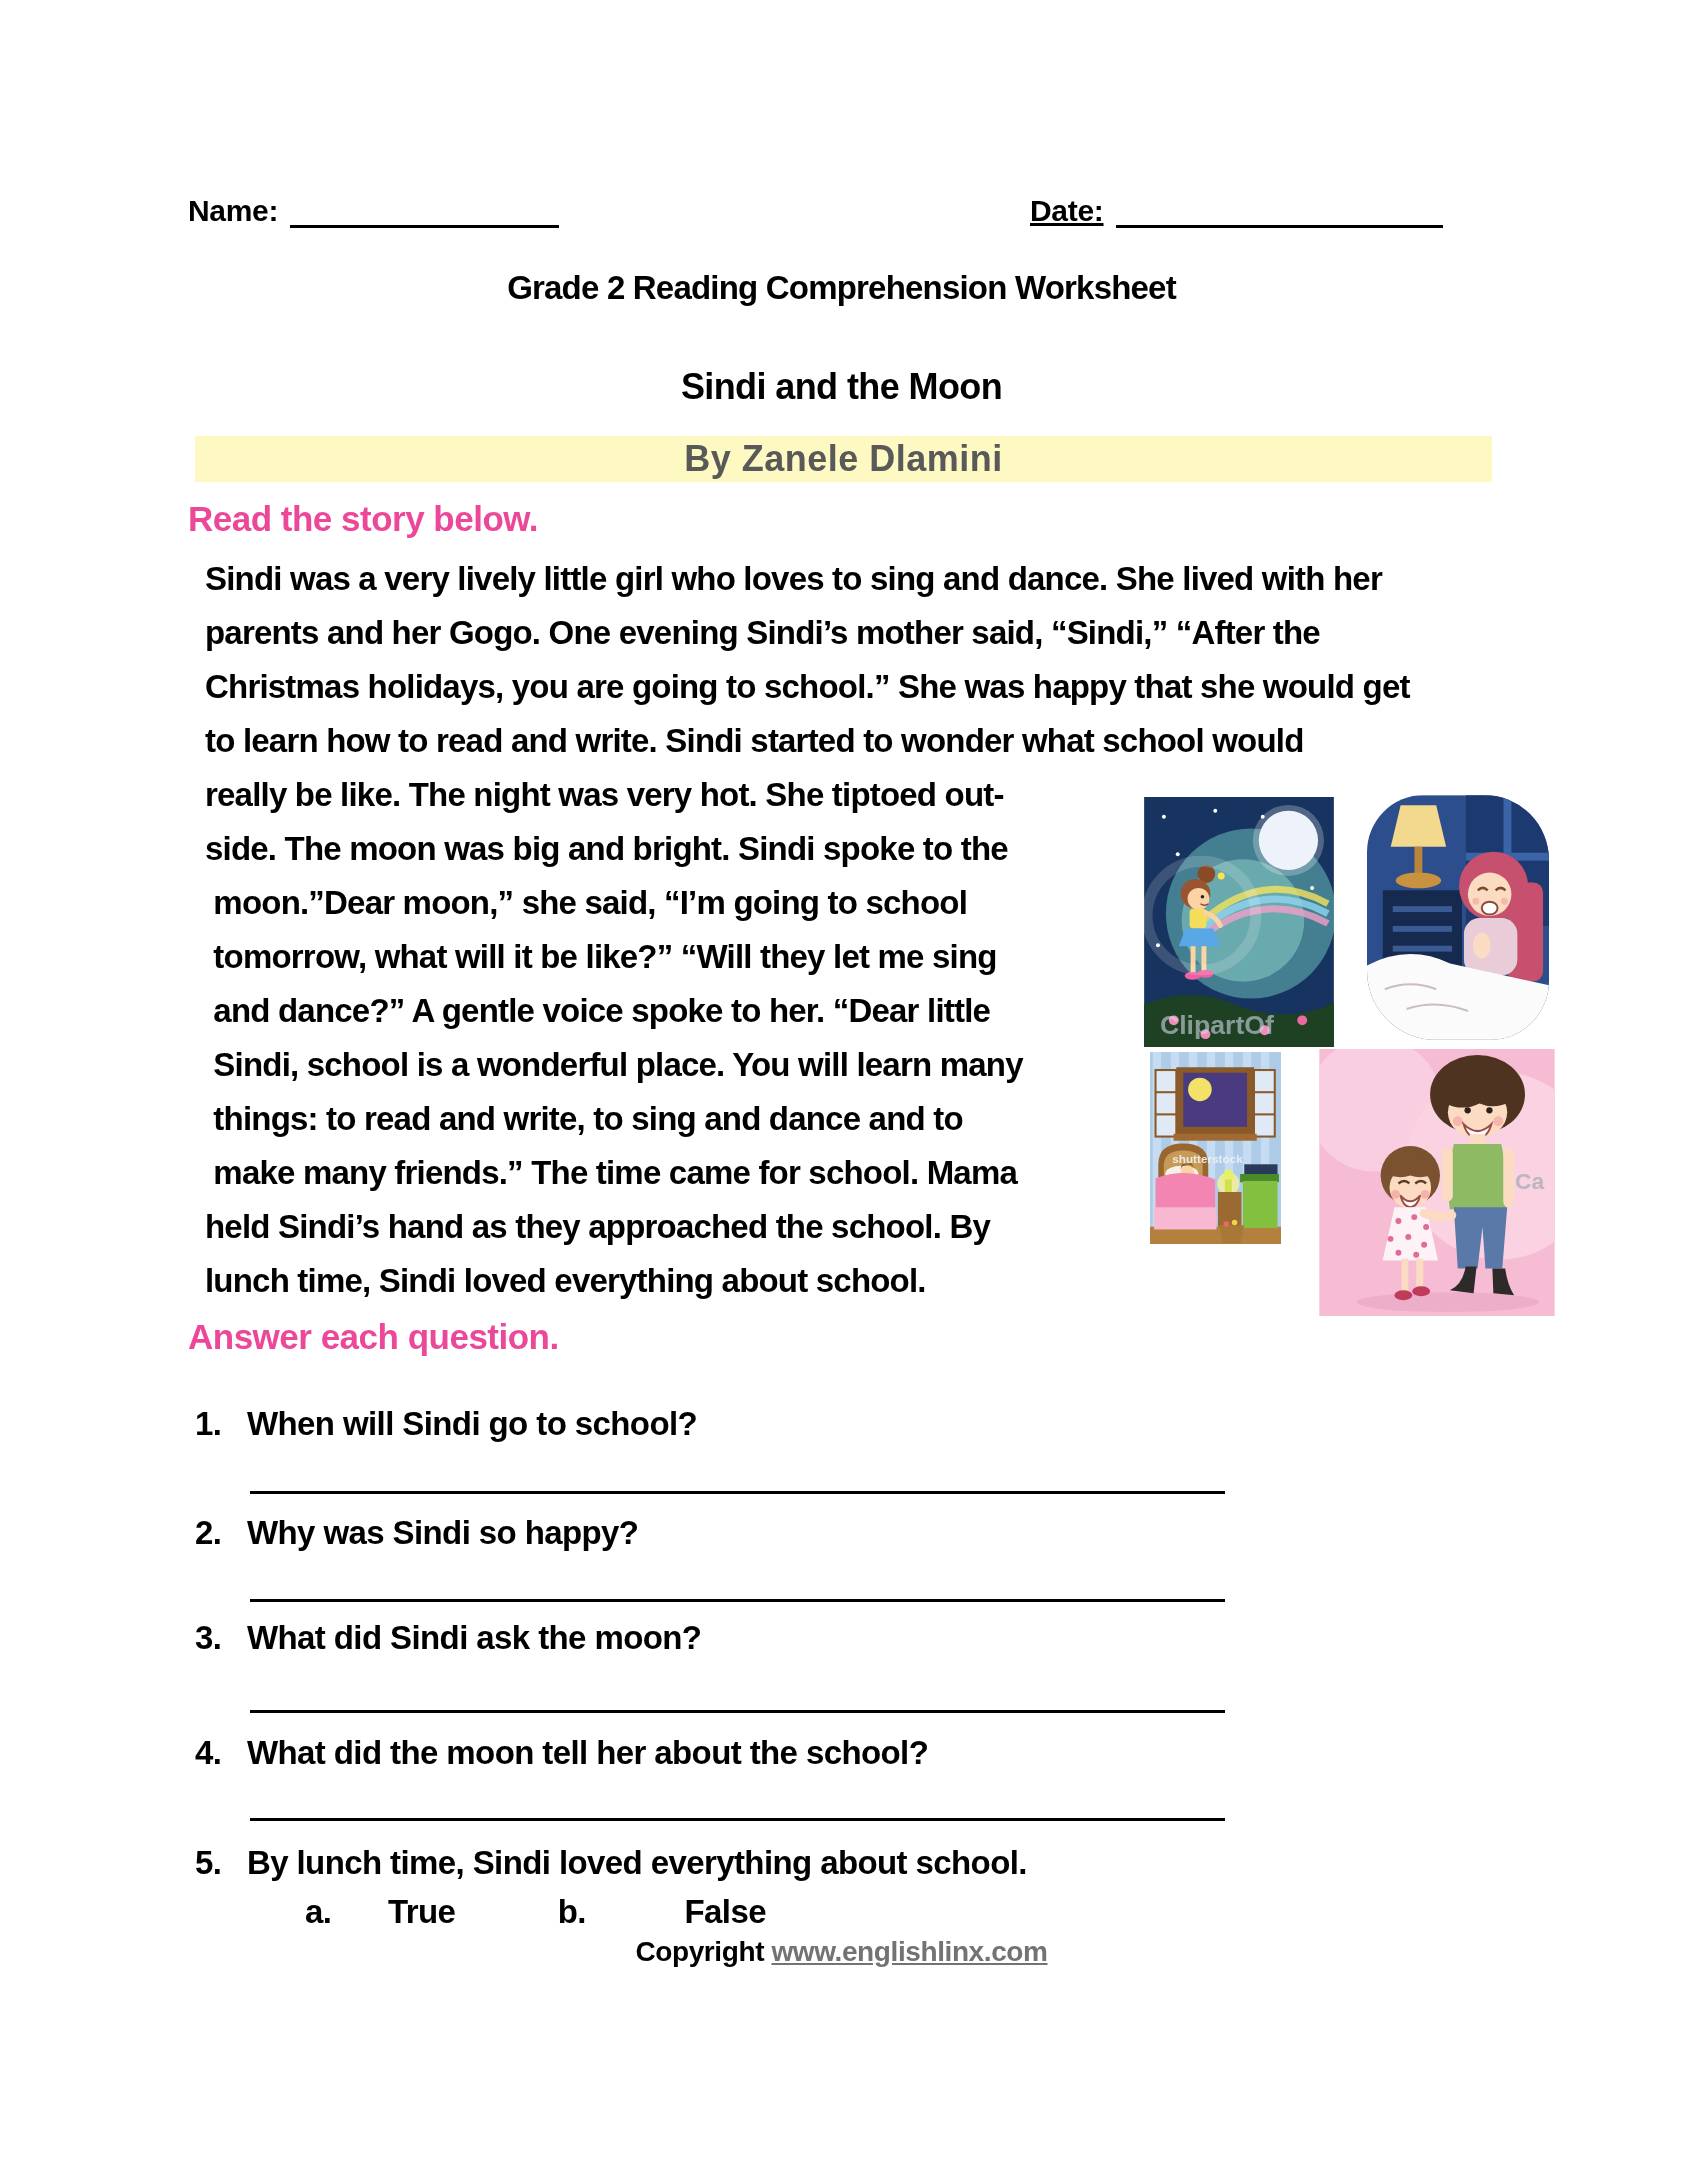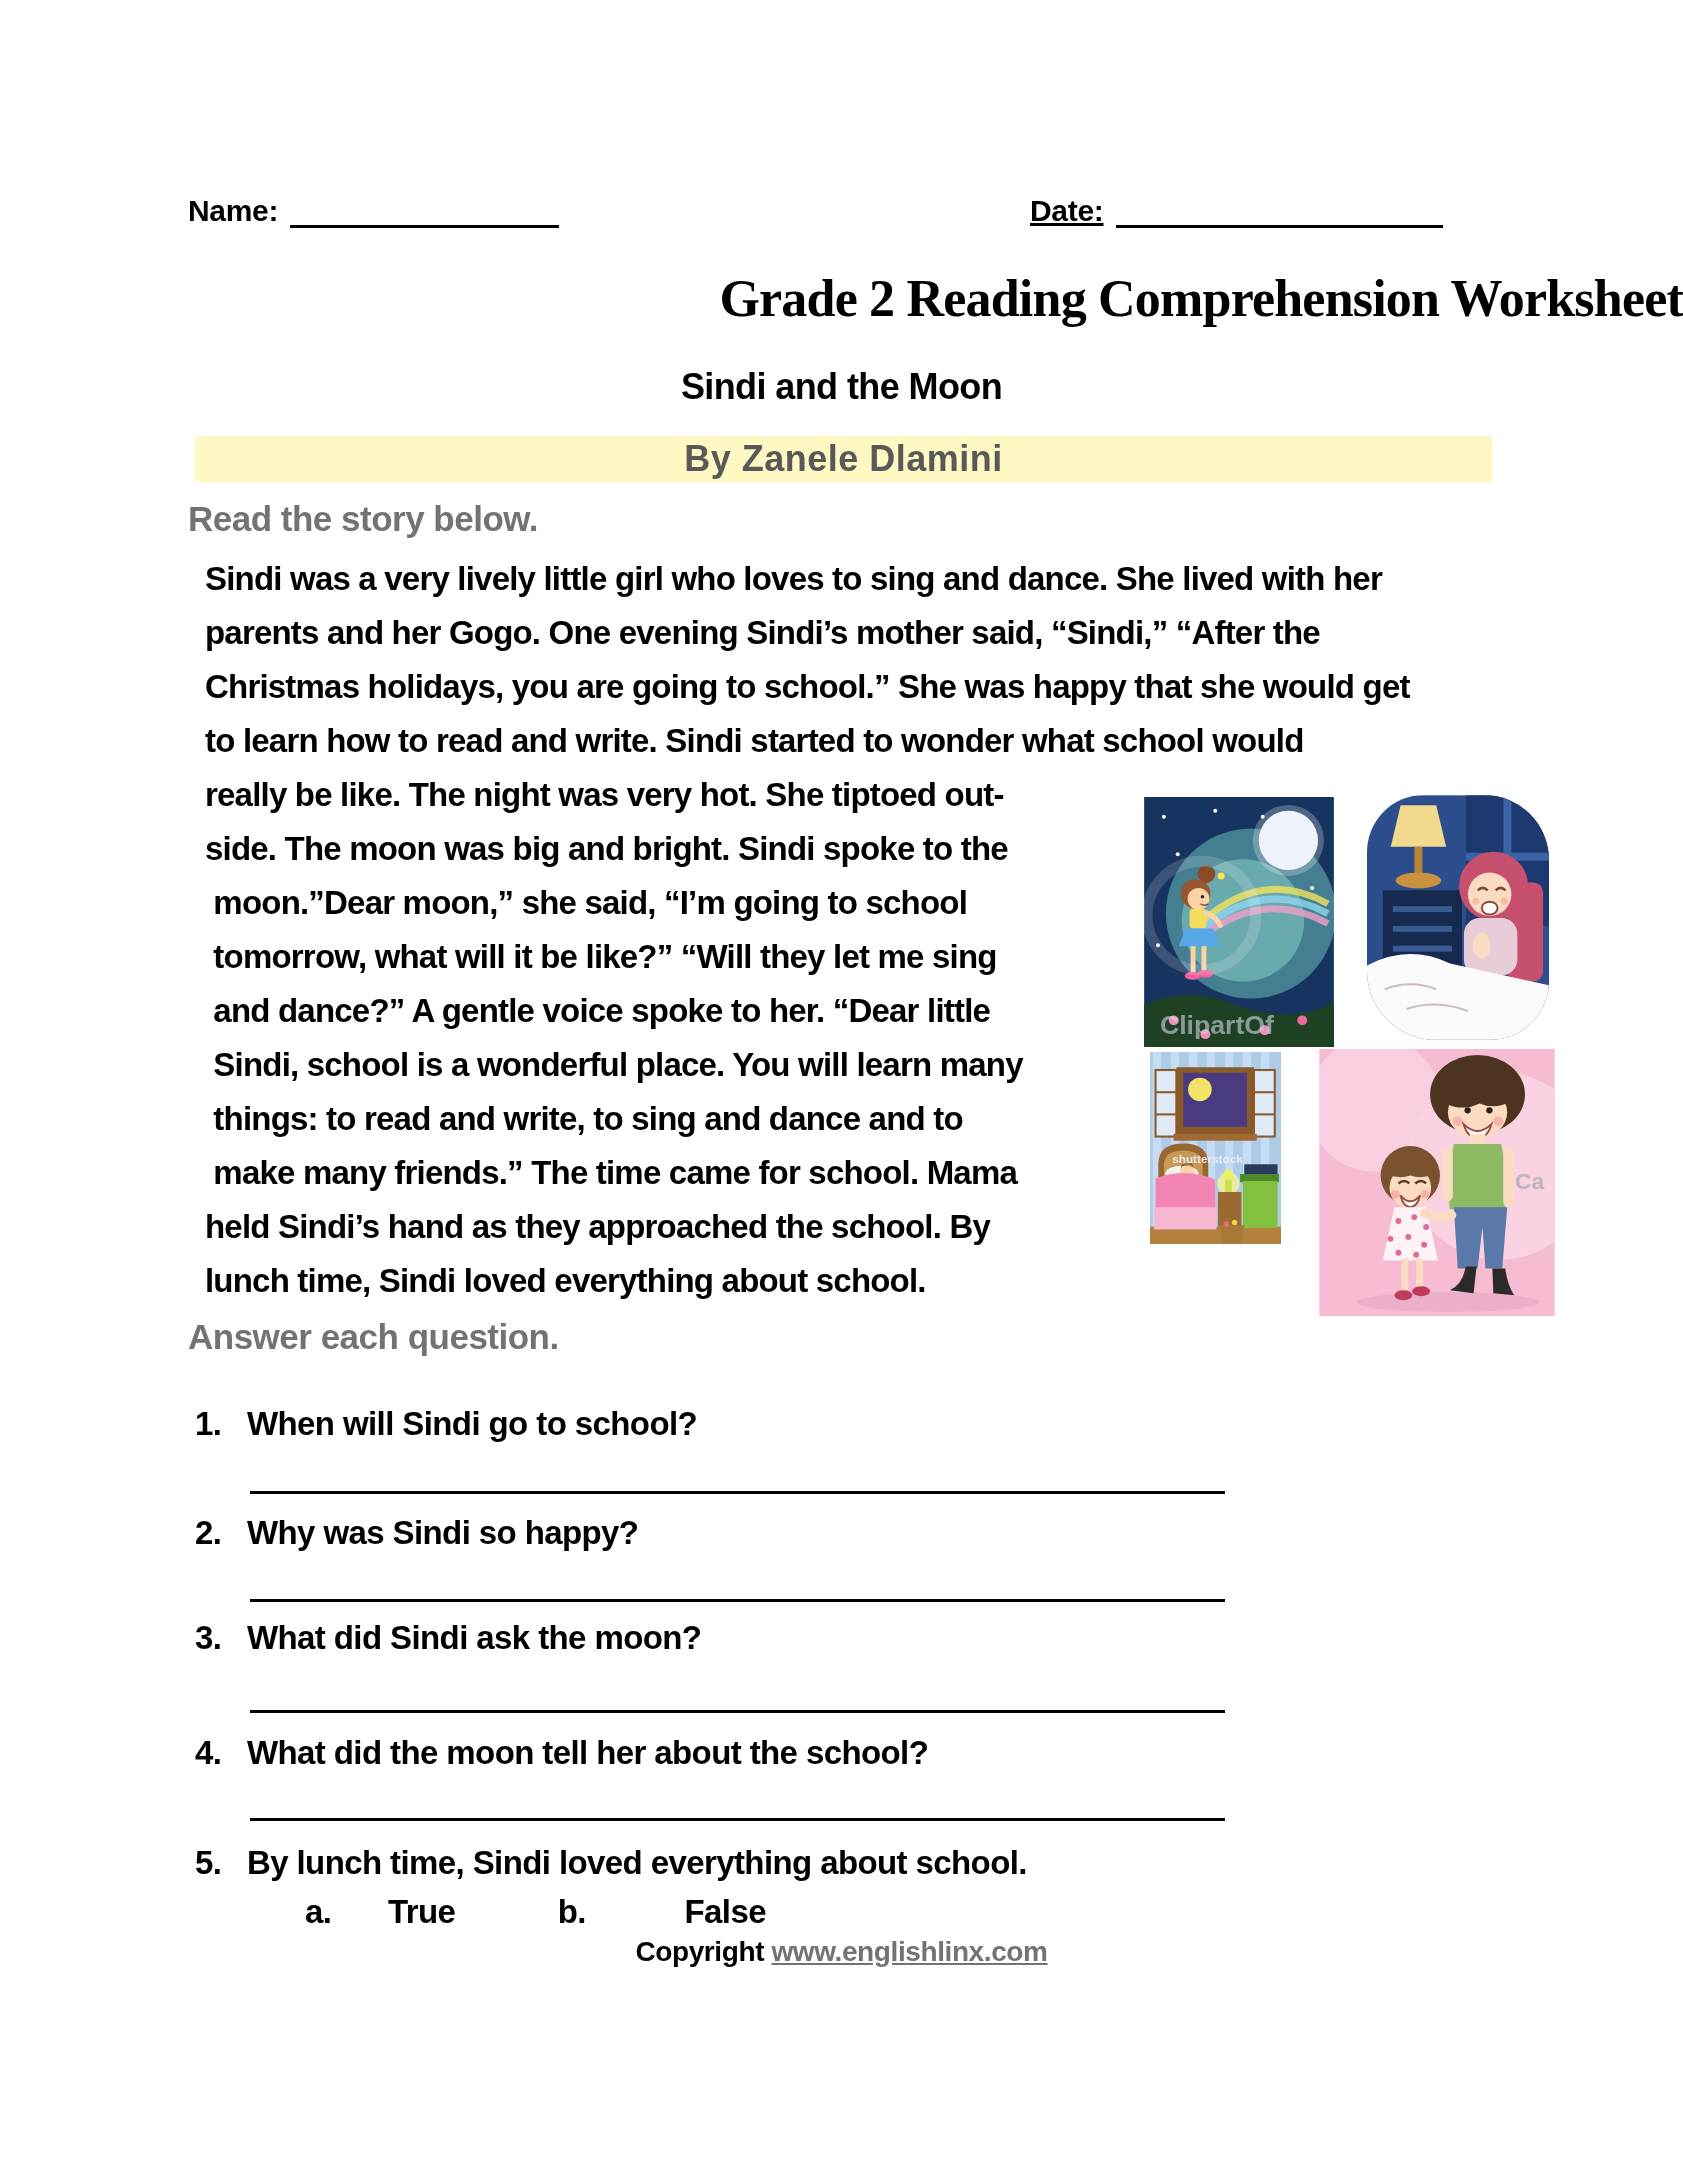--- a/index.html
+++ b/index.html
@@ -12,26 +12,26 @@
   .page{position:relative;width:1683px;height:2178px;background:#fff;}
 
   
   .field{position:absolute;display:flex;align-items:flex-end;font-size:30px;letter-spacing:-0.3px;}
   .field .blank{display:inline-block;border-bottom:3px solid #000;height:30px;margin-left:12px;}
   .name-field{left:188px;top:194px;}
   .name-field .blank{width:269px;}
   .date-field{left:1030px;top:194px;text-decoration:underline;}
   .date-field .blank{width:327px;}
 
-  .doc-title{position:absolute;left:0;right:0;top:269px;text-align:right;font-size:52px;letter-spacing:-0.8px;font-family:Liberation Serif, serif;}
+  .doc-title{position:absolute;left:0;right:0;top:269px;text-align:center;font-size:33px;letter-spacing:-0.8px;}
   .story-title{position:absolute;left:0;right:0;top:366px;text-align:center;font-size:36px;letter-spacing:-0.6px;}
   .byline-bar{position:absolute;left:195px;top:416px;width:1297px;height:46px;background:#fef9c3;
               text-align:center;line-height:46px;font-size:36px;color:#595959;letter-spacing:0.5px;margin-top:20px;}
 
-  .section-heading{position:absolute;left:188px;font-size:35px;color:#737373;letter-spacing:-0.5px;}
+  .section-heading{position:absolute;left:188px;font-size:35px;color:#ec4899;letter-spacing:-0.5px;}
   .read-heading{top:499px;}
   .answer-heading{top:1317px;}
 
   .story{position:absolute;left:188px;top:552px;width:1322px;}
   .story-line{height:54px;line-height:54px;font-size:33px;letter-spacing:-0.8px;white-space:pre;margin-left:17px;}
 
   
   .illus{position:absolute;overflow:hidden;}
   .illus svg{display:block;width:100%;height:100%;}
   .illus-1{left:1144px;top:797px;width:190px;height:250px;}

